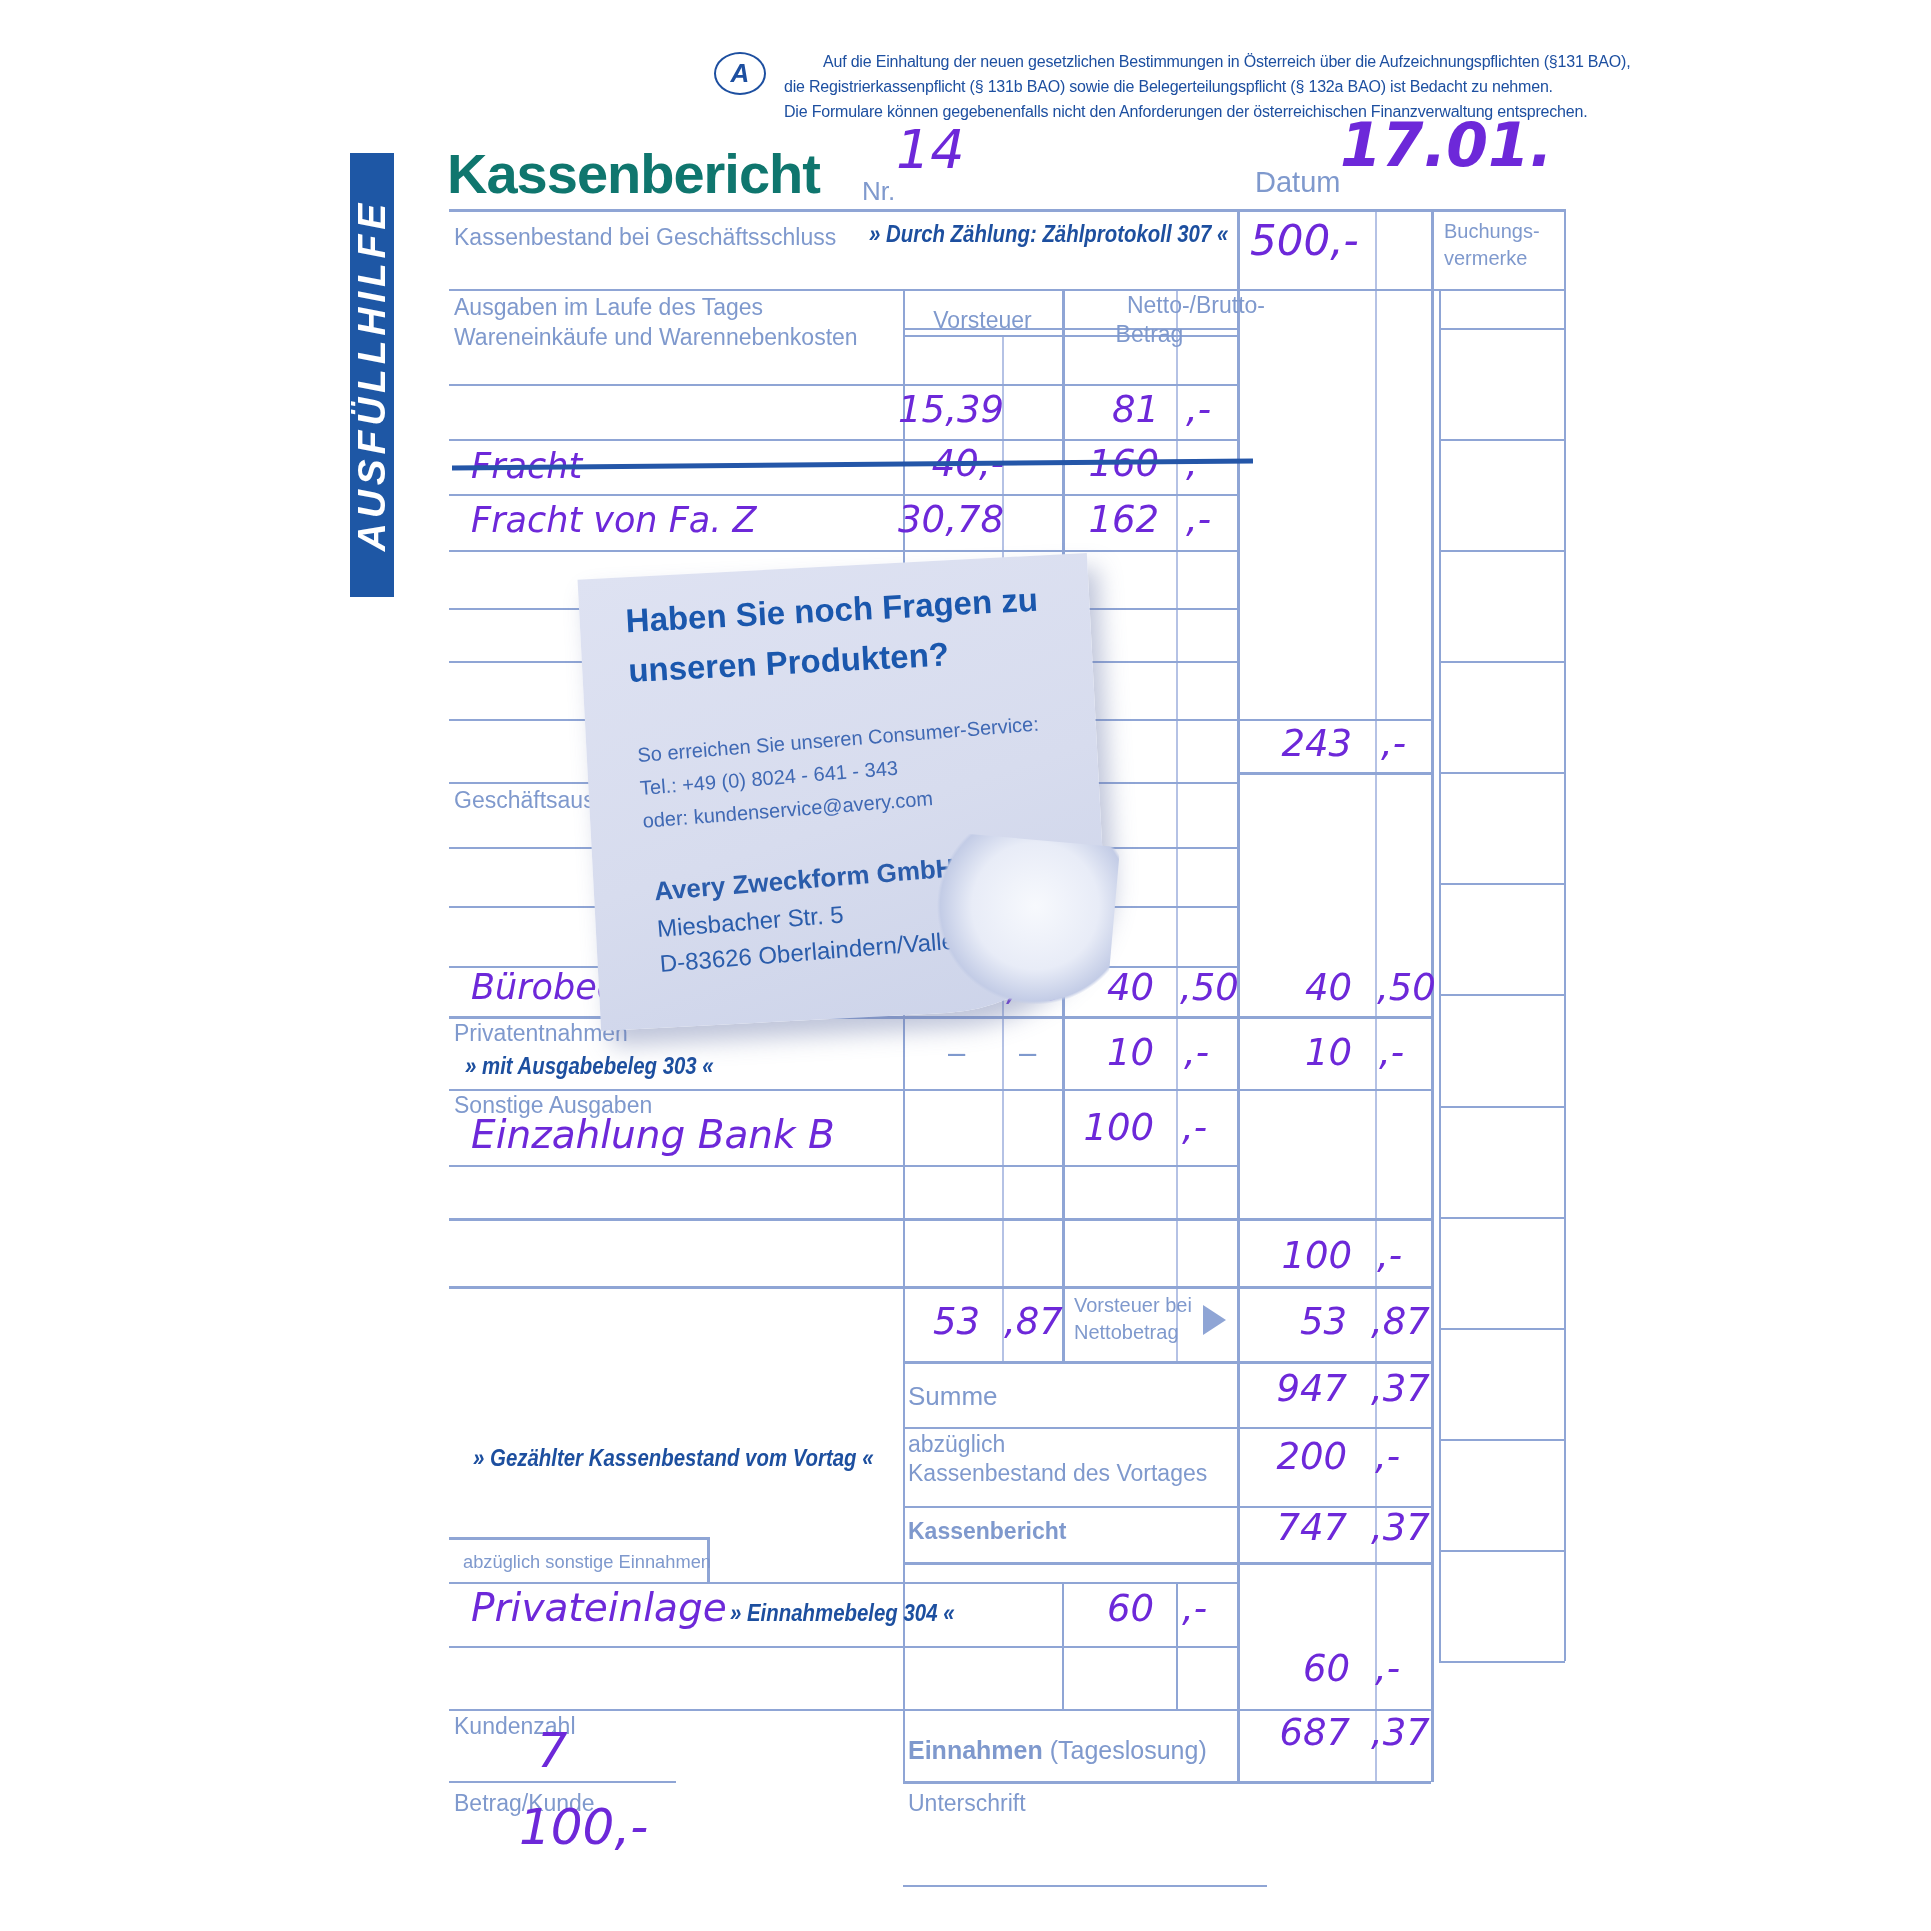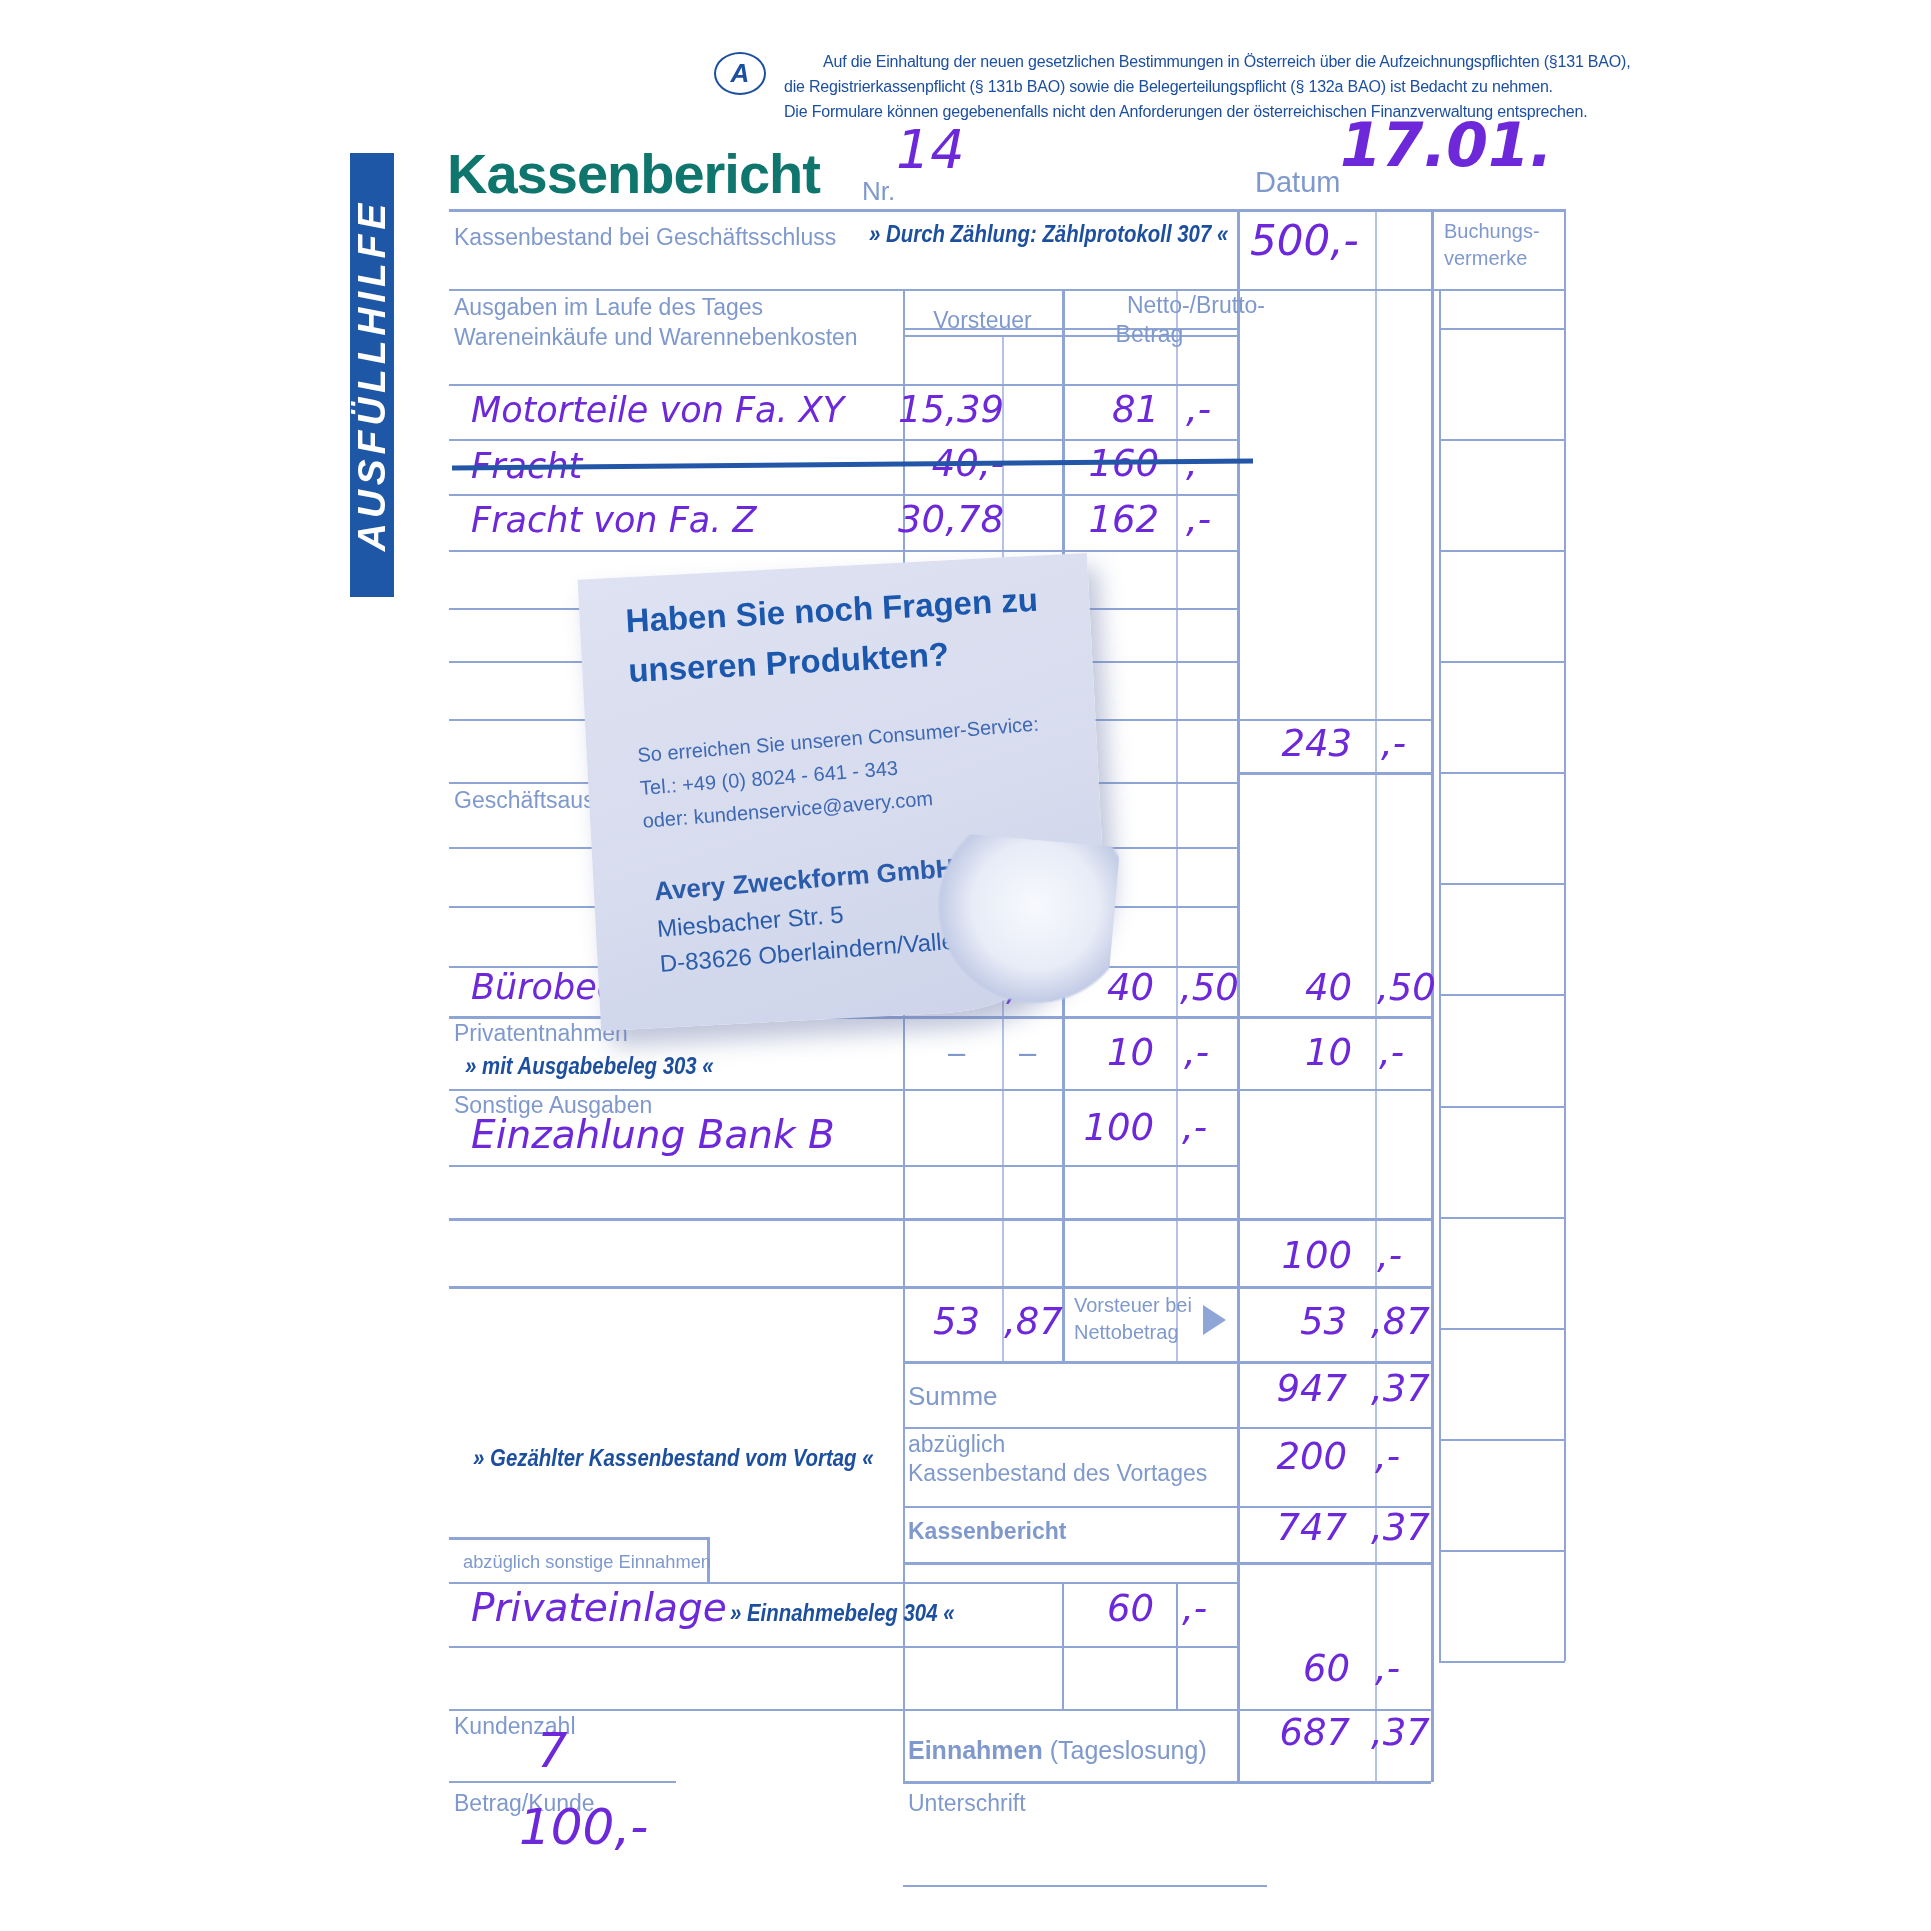--- a/index.html
+++ b/index.html
@@ -132,21 +132,20 @@
   <div class="hw" style="left:1250px;top:216px;font-size:42px;">500,-</div>
   <div class="lbl sm" style="left:1444px;top:218px;">Buchungs-</div>
   <div class="lbl sm" style="left:1444px;top:245px;">vermerke</div>
 
   <div class="lbl" style="left:454px;top:294px;">Ausgaben im Laufe des Tages</div>
   <div class="lbl" style="left:454px;top:324px;">Wareneinkäufe und Warennebenkosten</div>
   <div class="lbl c" style="left:903px;top:307px;width:159px;">Vorsteuer</div>
   <div class="lbl c" style="left:1062px;top:292px;width:194px;padding-left:37px;">Netto-/Brutto-</div>
   <div class="lbl c" style="left:1062px;top:321px;width:175px;">Betrag</div>
 
-  <div class="hw" style="left:471px;top:390px;font-size:35px;">Motorteile von Fa. XY</div>
   <div class="hw r" style="left:869px;top:388px;width:135px;">15,39</div>
   <div class="hw r" style="left:1043px;top:388px;width:116px;">81</div>
   <div class="hw" style="left:1186px;top:388px;">,-</div>
 
   <div class="hw" style="left:471px;top:446px;font-size:35px;">Fracht</div>
   <div class="hw r" style="left:869px;top:442px;width:135px;">40,-</div>
   <div class="hw r" style="left:1043px;top:442px;width:116px;">160</div>
   <div class="hw" style="left:1186px;top:442px;">,</div>
   <div id="strike"></div>
 

